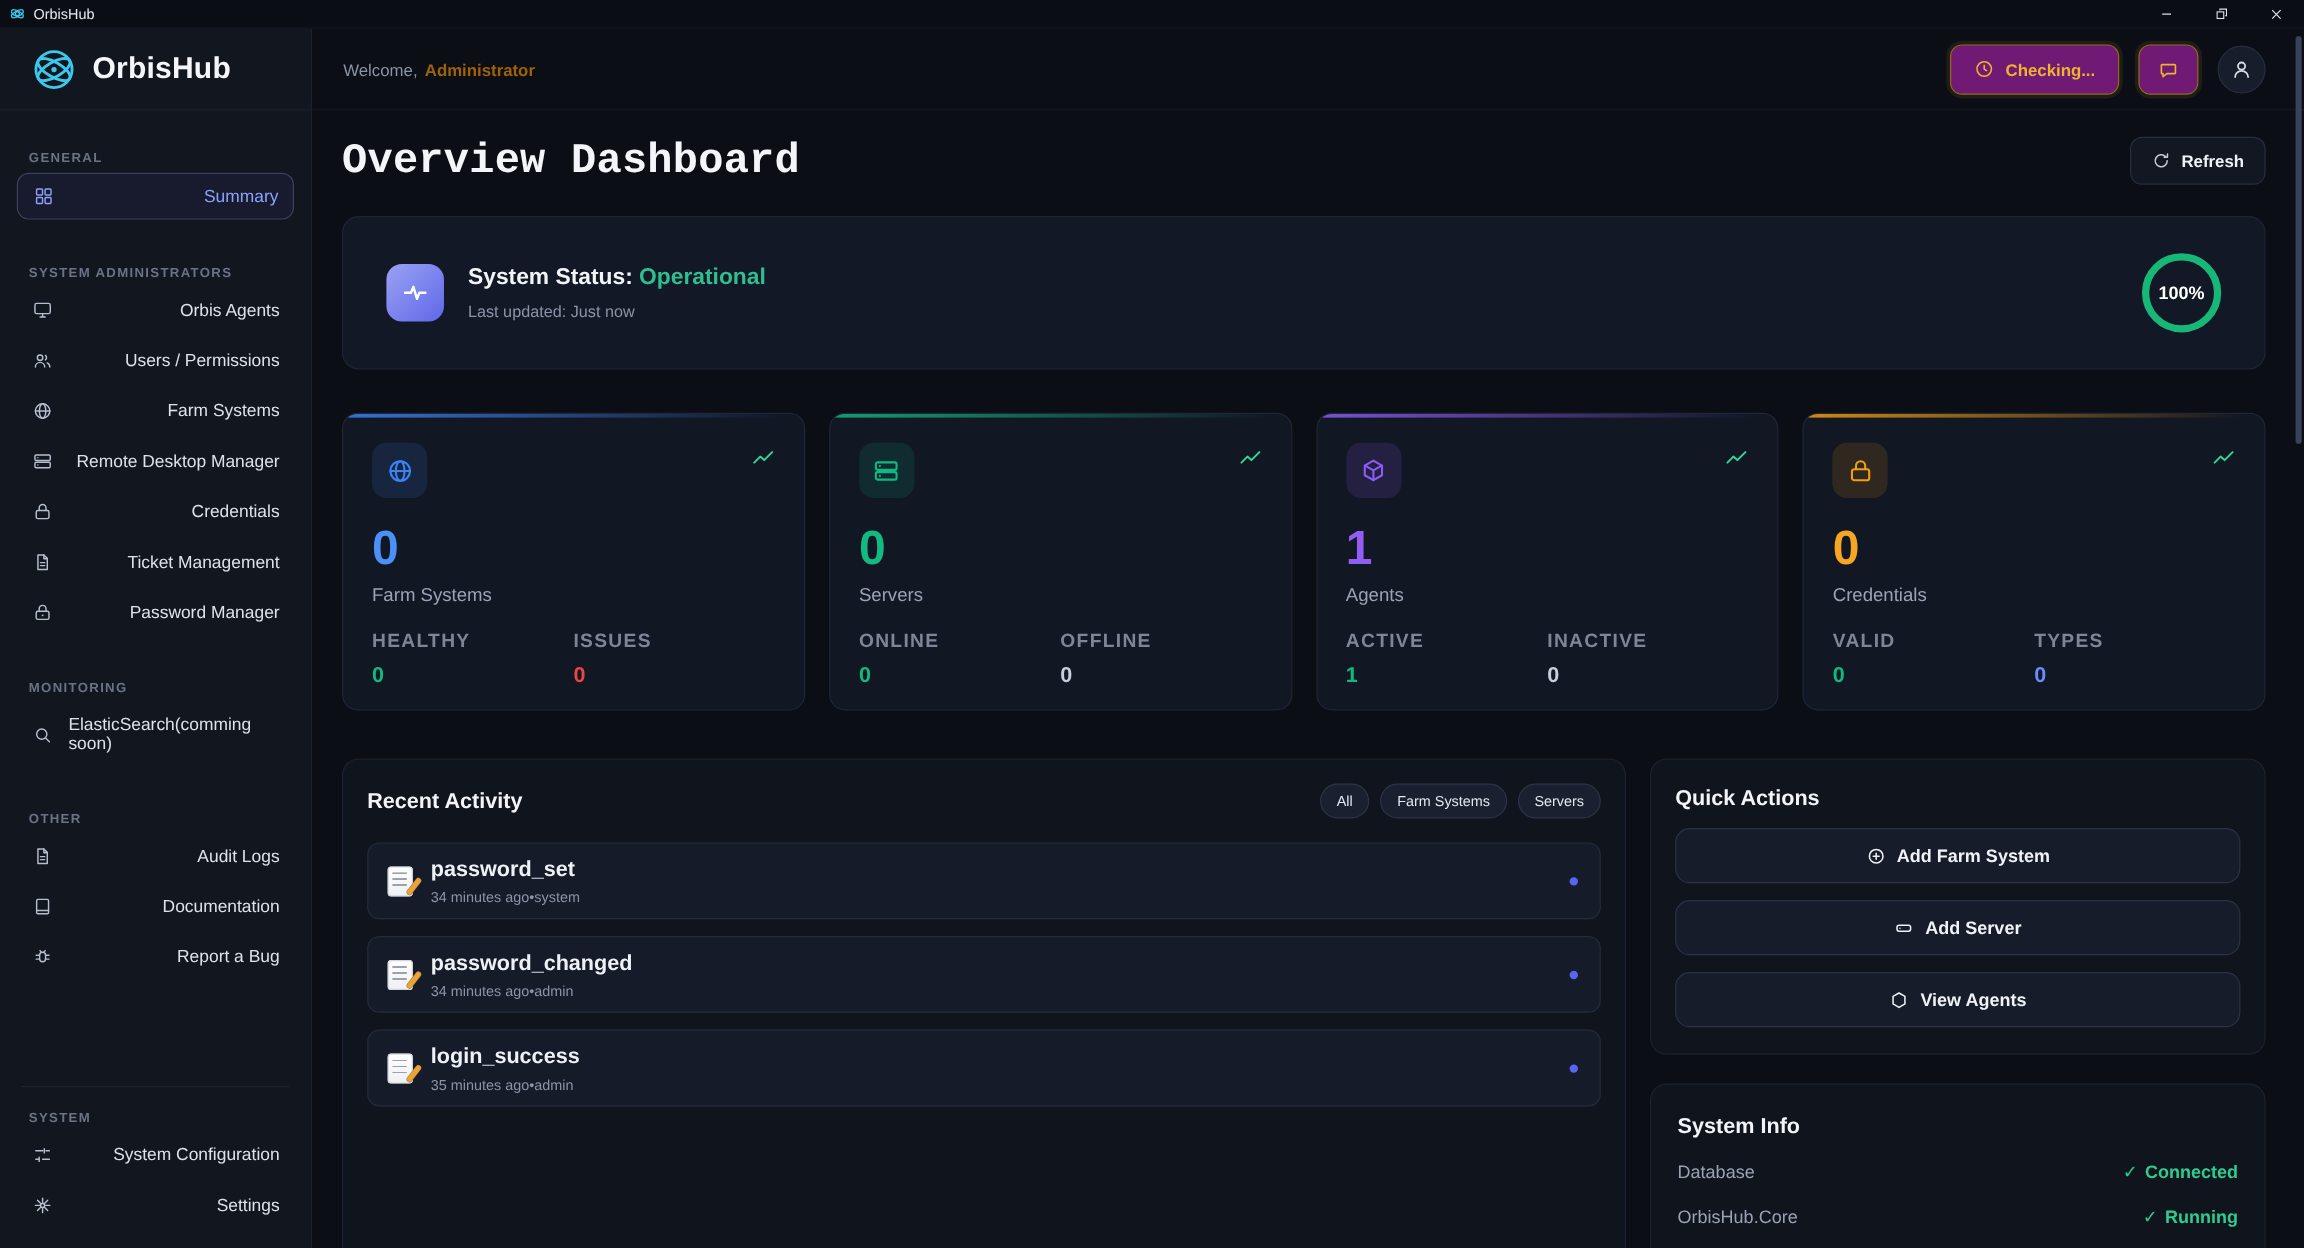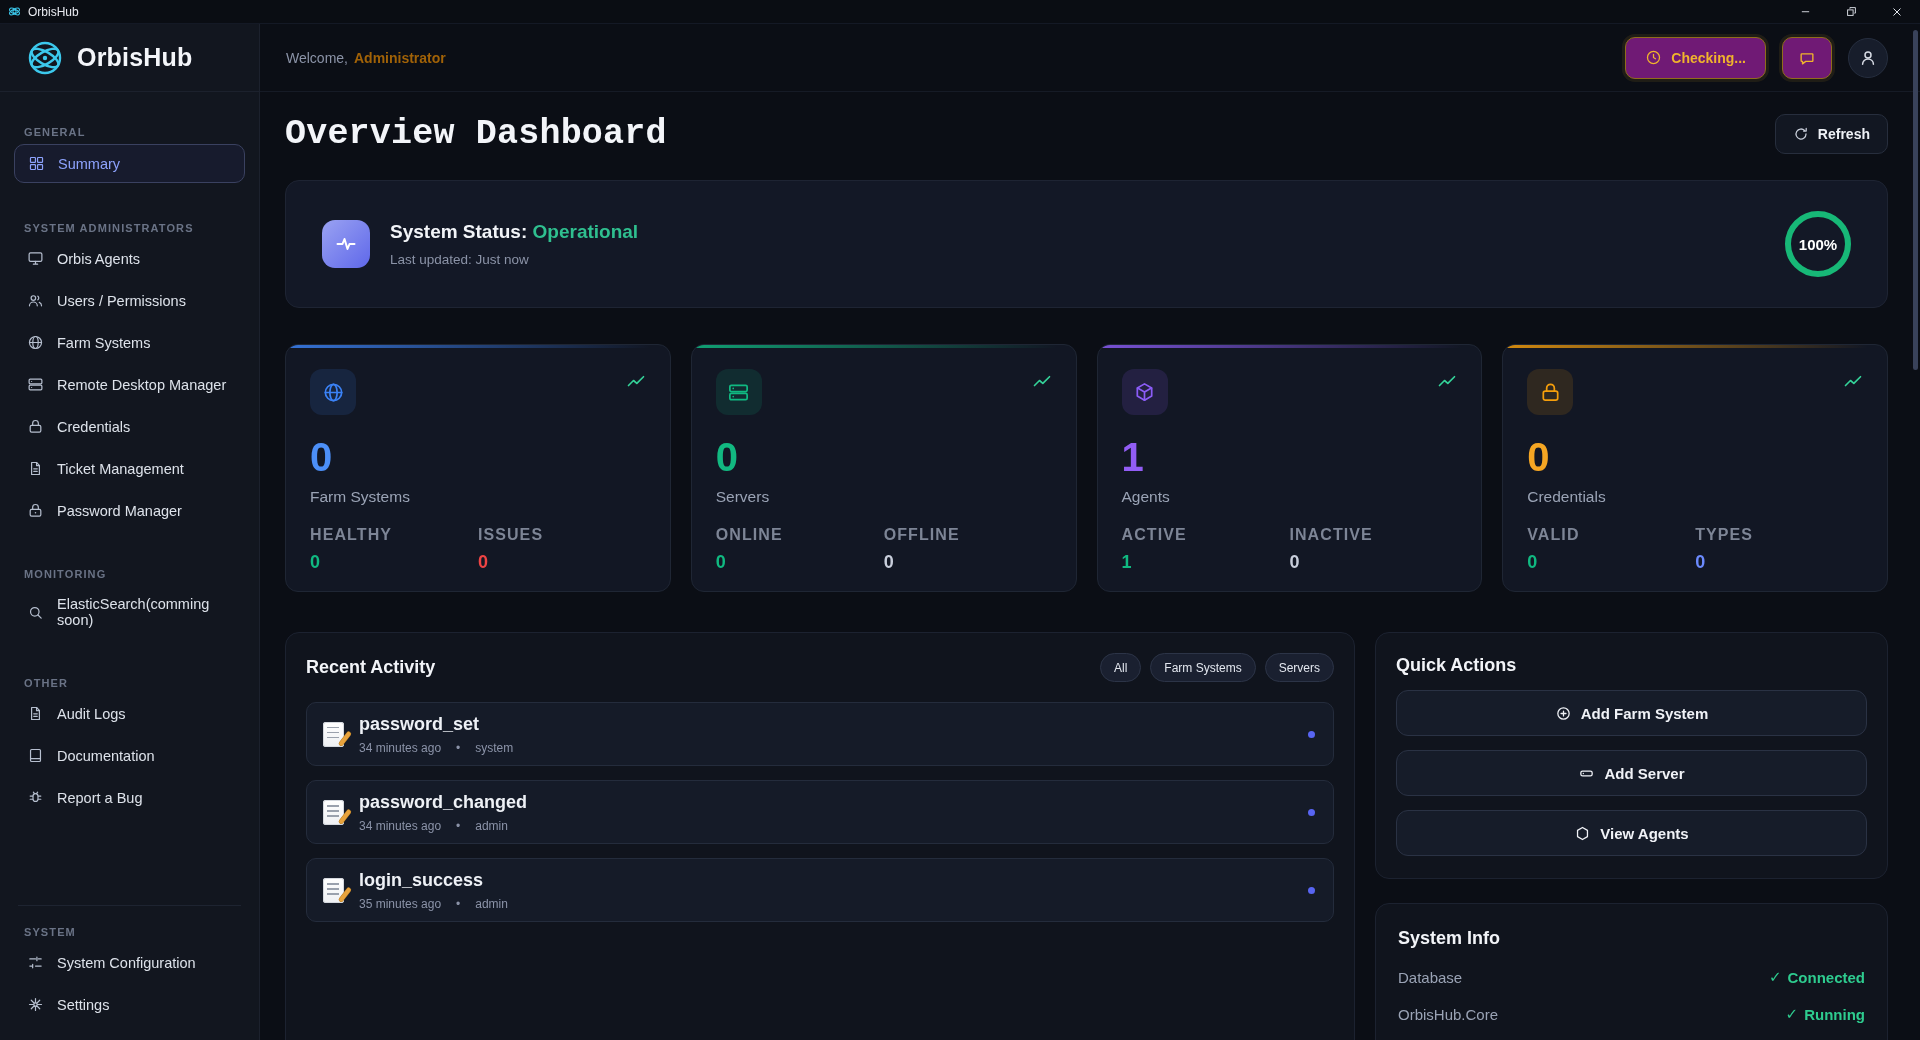--- a/index.html
+++ b/index.html
@@ -30,21 +30,21 @@
     width:260px; flex:none; background:#12161f; border-right:1px solid #1c212d;
     display:flex; flex-direction:column;
   }
   .brand{ height:68px; display:flex; align-items:center; gap:13px; padding:0 26px;
     border-bottom:1px solid #1c212d; }
   .brand-name{ font-size:25px; font-weight:800; color:#f4f6fa; letter-spacing:.2px; }
   .nav{ flex:1; display:flex; flex-direction:column; padding:14px 14px 12px; overflow:hidden; }
   .section-label{ font-size:11px; font-weight:700; letter-spacing:1.1px; color:#6a7386;
     padding:8px 10px 6px; text-transform:uppercase;margin-top:12px; }
   .nav-item{ display:flex; align-items:center; gap:13px; padding:10px 12px; border-radius:10px;
-    font-size:14.5px; color:#dde2ea; cursor:pointer; margin-bottom:5px; }
+    font-size:14.5px; color:#dde2ea; cursor:pointer; margin-bottom:5px;justify-content:space-between; }
   .nav-item .i{ color:#b6bfcf; width:18px; }
   .nav-item.active{ border:1px solid #3a4160; background:rgba(99,102,241,.07); color:#8da2fc; }
   .nav-item.active .i{ color:#8da2fc; }
   .nav-gap{ height:14px; }
   .nav-bottom{ margin-top:auto; }
   .nav-divider{ height:1px; background:#1e2431; margin:10px 4px 6px; }
 
   
   .main{ flex:1; display:flex; flex-direction:column; background:#0b0e15; }
   .topbar{ height:68px; flex:none; display:flex; align-items:center; justify-content:space-between;
@@ -113,21 +113,21 @@
   .act-row{ height:64px; background:#151b28; border:1px solid #242c3c; border-radius:10px;
     display:flex; align-items:center; gap:15px; padding:0 18px 0 16px; margin-bottom:14px; cursor:pointer; }
   .memo{ width:21px; height:25px; background:linear-gradient(#ffffff,#eef0f3); border-radius:3px;
     position:relative; box-shadow:inset 0 0 0 1px #d4d8de; flex:none; }
   .memo::before{ content:""; position:absolute; left:4px; right:5px; top:5px; height:13px;
     background:repeating-linear-gradient(#9aa1ad 0 1.5px,transparent 1.5px 5px); }
   .memo::after{ content:""; position:absolute; width:4px; height:16px; background:#e8a33d;
     border-radius:2px; right:2px; bottom:2px; transform:rotate(38deg); transform-origin:bottom center;
     box-shadow:0 0 0 .5px #b87d23; }
   .act-title{ font-size:18px; font-weight:700; color:#eef1f6; }
-  .act-meta{ margin-top:6px; font-size:12px; color:#8b93a8; display:flex; gap:15px; align-items:center; }
+  .act-meta{ margin-top:6px; font-size:12px; color:#8b93a8; display:flex; gap:0; align-items:center; }
   .act-dot{ margin-left:auto; width:7px; height:7px; border-radius:50%; background:#5865f2; flex:none; }
 
   .right-col{ display:flex; flex-direction:column; gap:24px; }
   .qa-panel{ padding:22px 20px 8px; }
   .qa-btn{ width:100%; height:46px; margin:14px 0 0; border-radius:12px; background:#161c29;
     border:1px solid #2a3244; color:#f0f2f7; font-size:15px; font-weight:700;
     display:flex; align-items:center; justify-content:center; gap:9px; cursor:pointer; font-family:inherit; }
   .qa-panel .qa-btn:last-child{ margin-bottom:14px; }
   .si-panel{ padding:24px 22px; height:170px; }
   .si-row{ display:flex; align-items:center; justify-content:space-between; margin-top:19px; }

